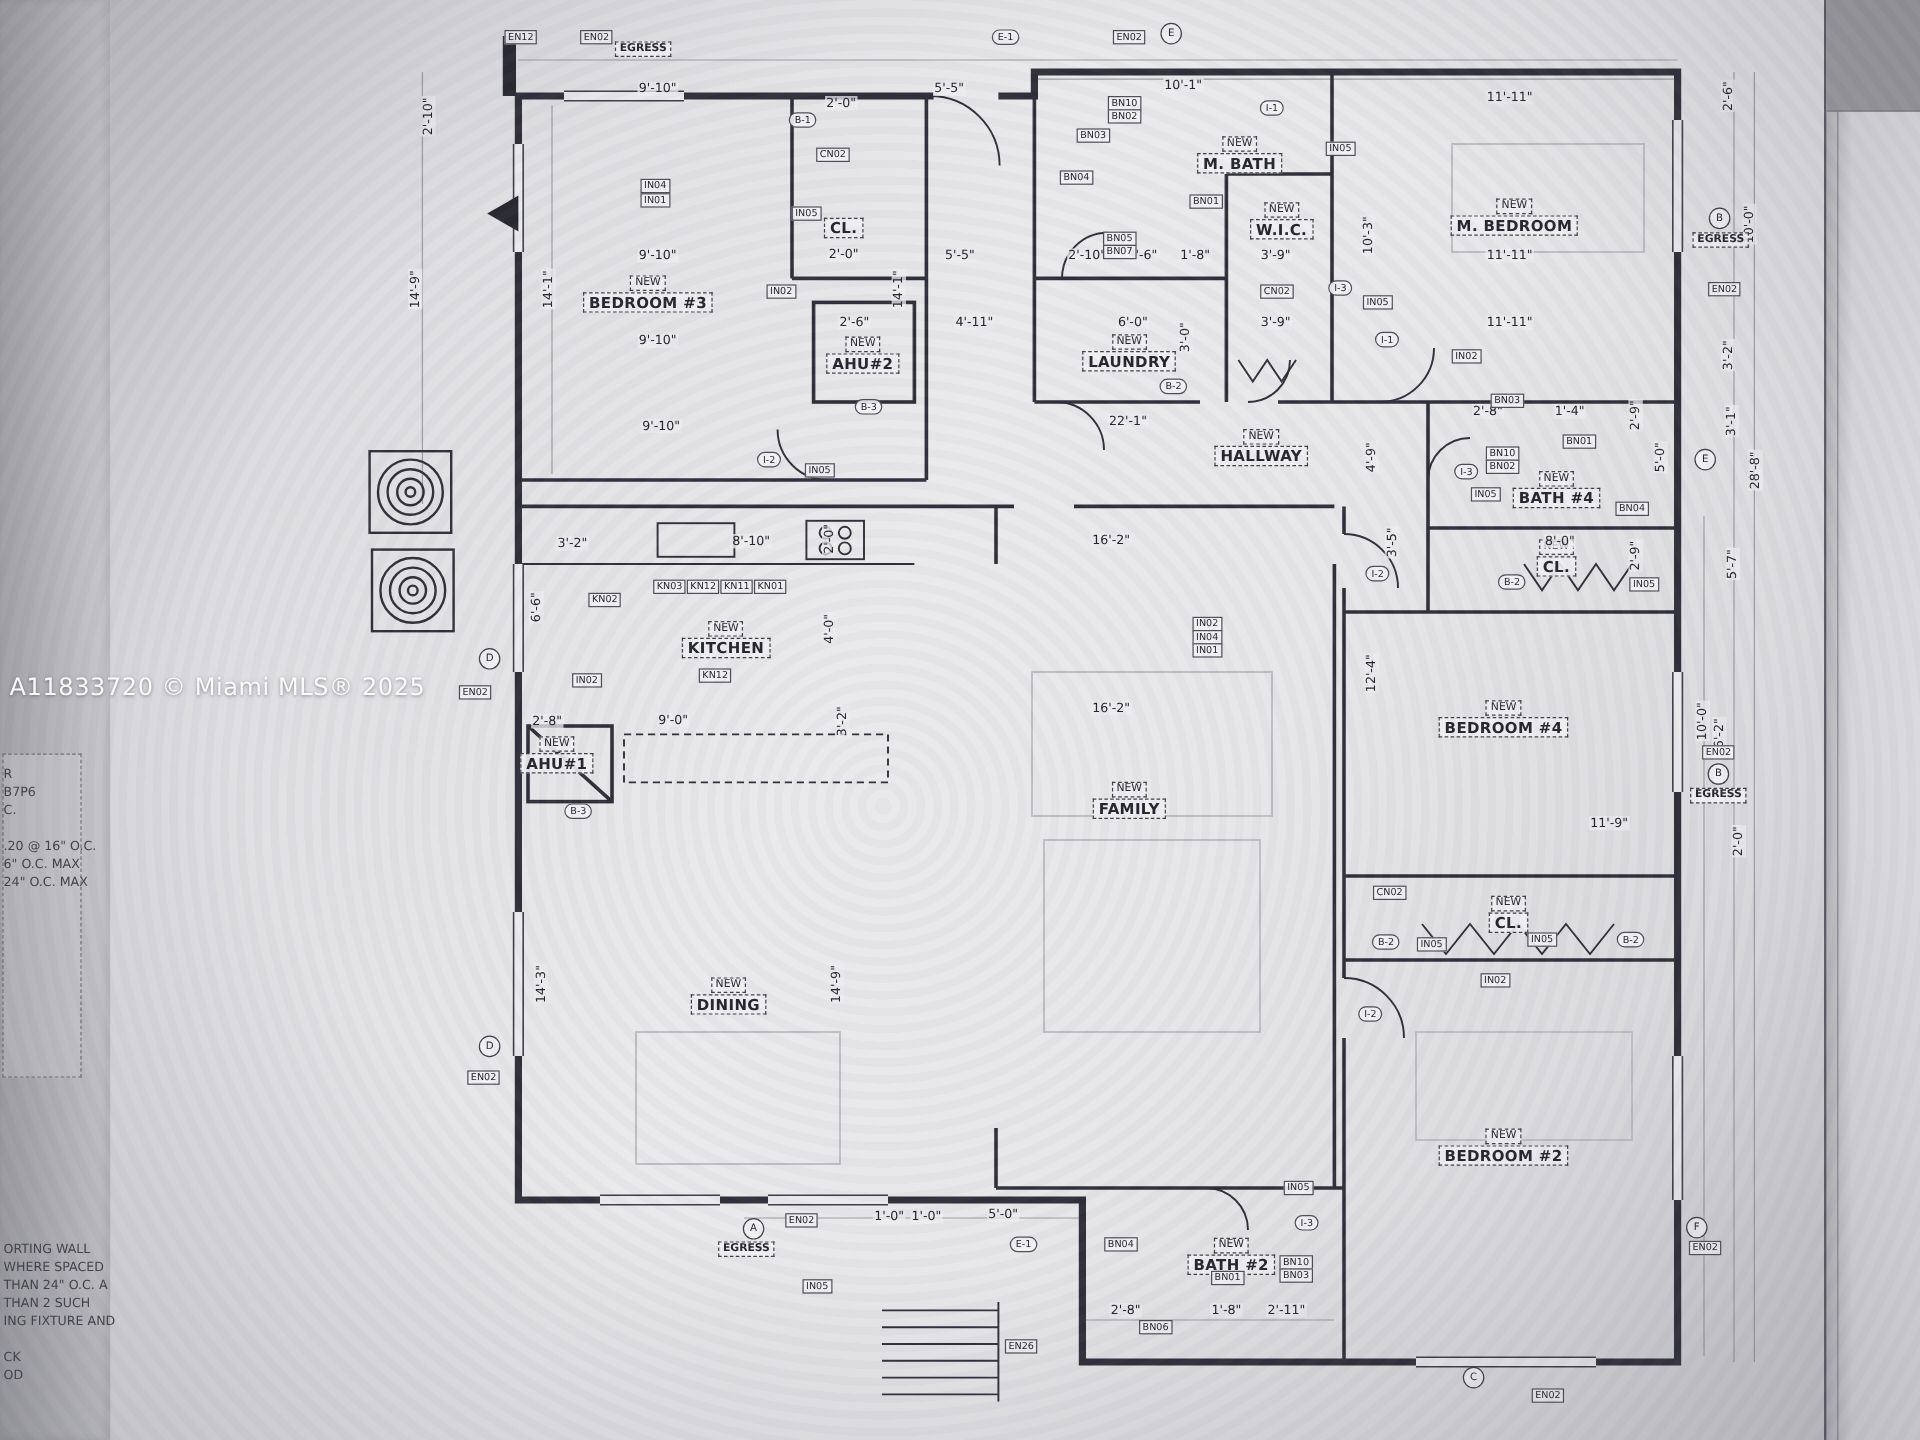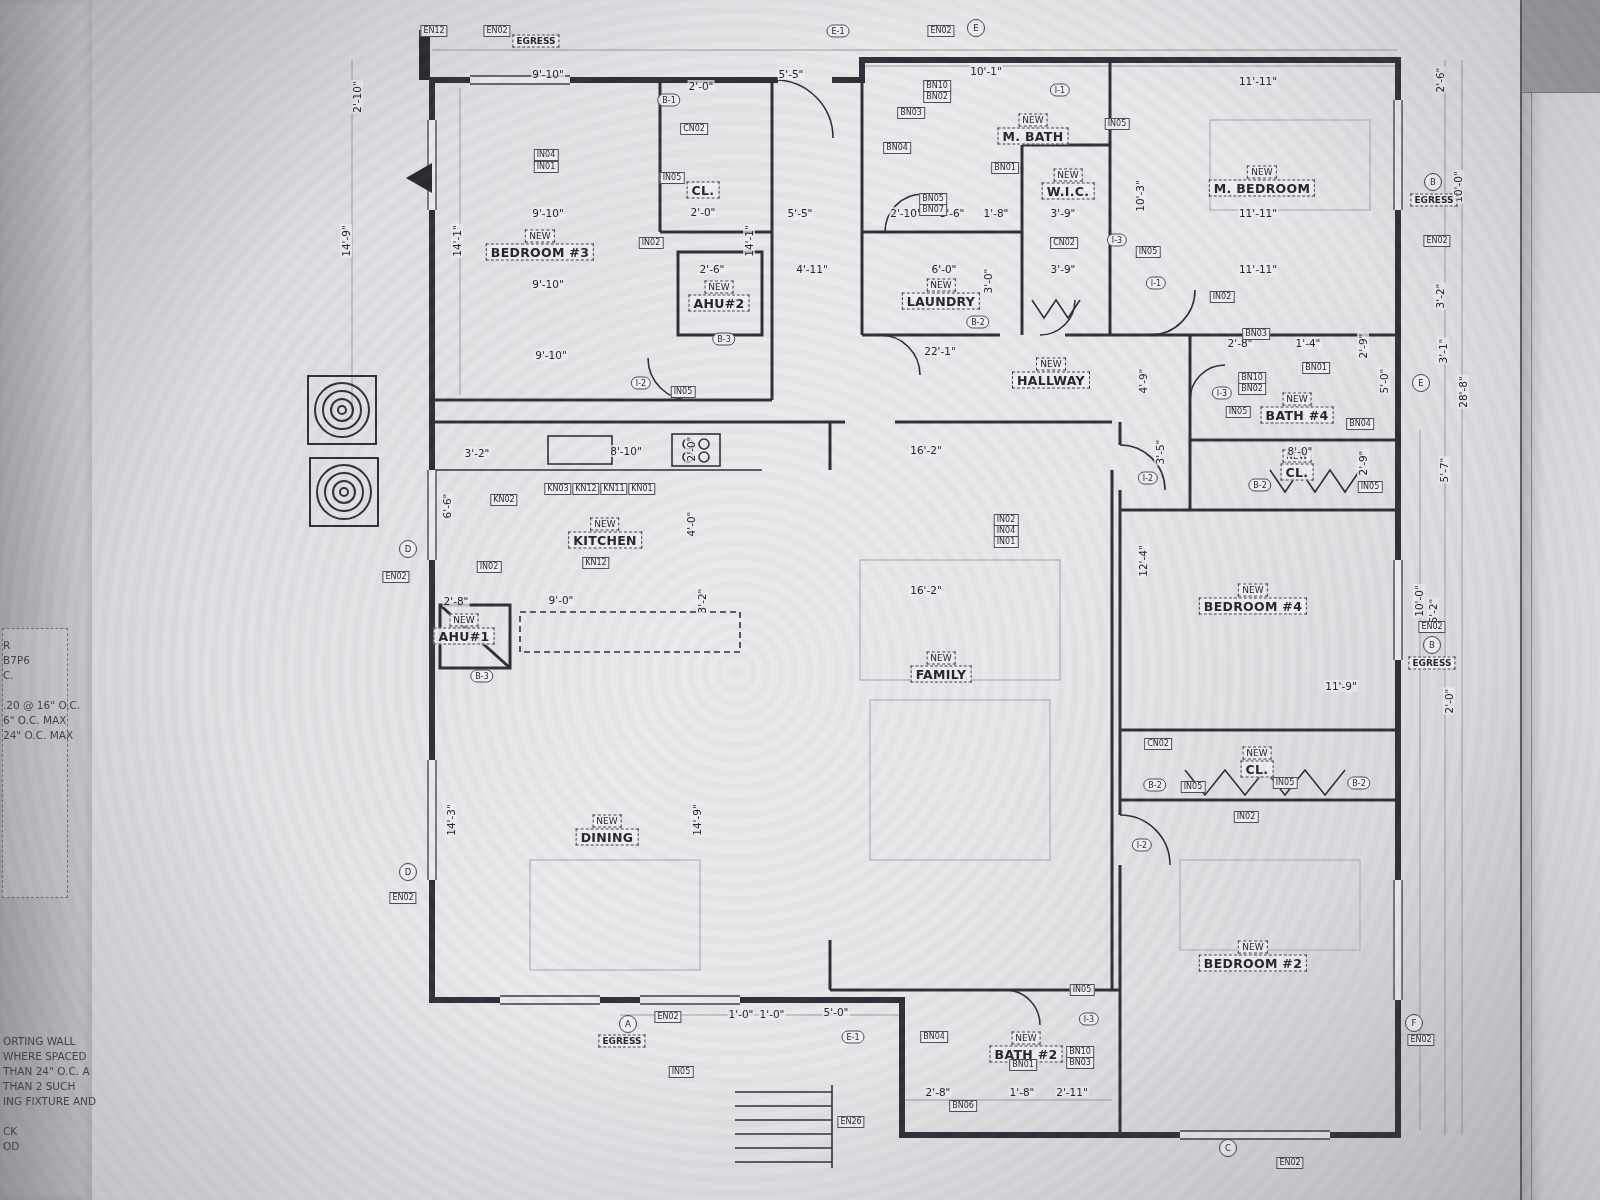--- a/index.html
+++ b/index.html
@@ -370,20 +370,21 @@
       <div class="bubble" style="left: 408px; top: 872px;">D</div>
       <div class="bubble" style="left: 628px; top: 1024px;">A</div>
       <div class="bubble" style="left: 1228px; top: 1148px;">C</div>
       <div class="bubble" style="left: 1414px; top: 1023px;">F</div>
       <div class="egress" style="left: 536px; top: 41px;">EGRESS</div>
       <div class="egress" style="left: 1434px; top: 200px;">EGRESS</div>
       <div class="egress" style="left: 1432px; top: 663px;">EGRESS</div>
       <div class="egress" style="left: 622px; top: 1041px;">EGRESS</div>
     </div>
 
+  <div id="watermark">A11833720 © Miami MLS® 2025</div>
 
   <div id="notesTop" class="notes">
       <div>R</div>
       <div>B7P6</div>
       <div>C.</div>
       <div>&nbsp;</div>
       <div>.20 @ 16" O.C.</div>
       <div>6" O.C. MAX</div>
       <div>24" O.C. MAX</div>
     </div>

